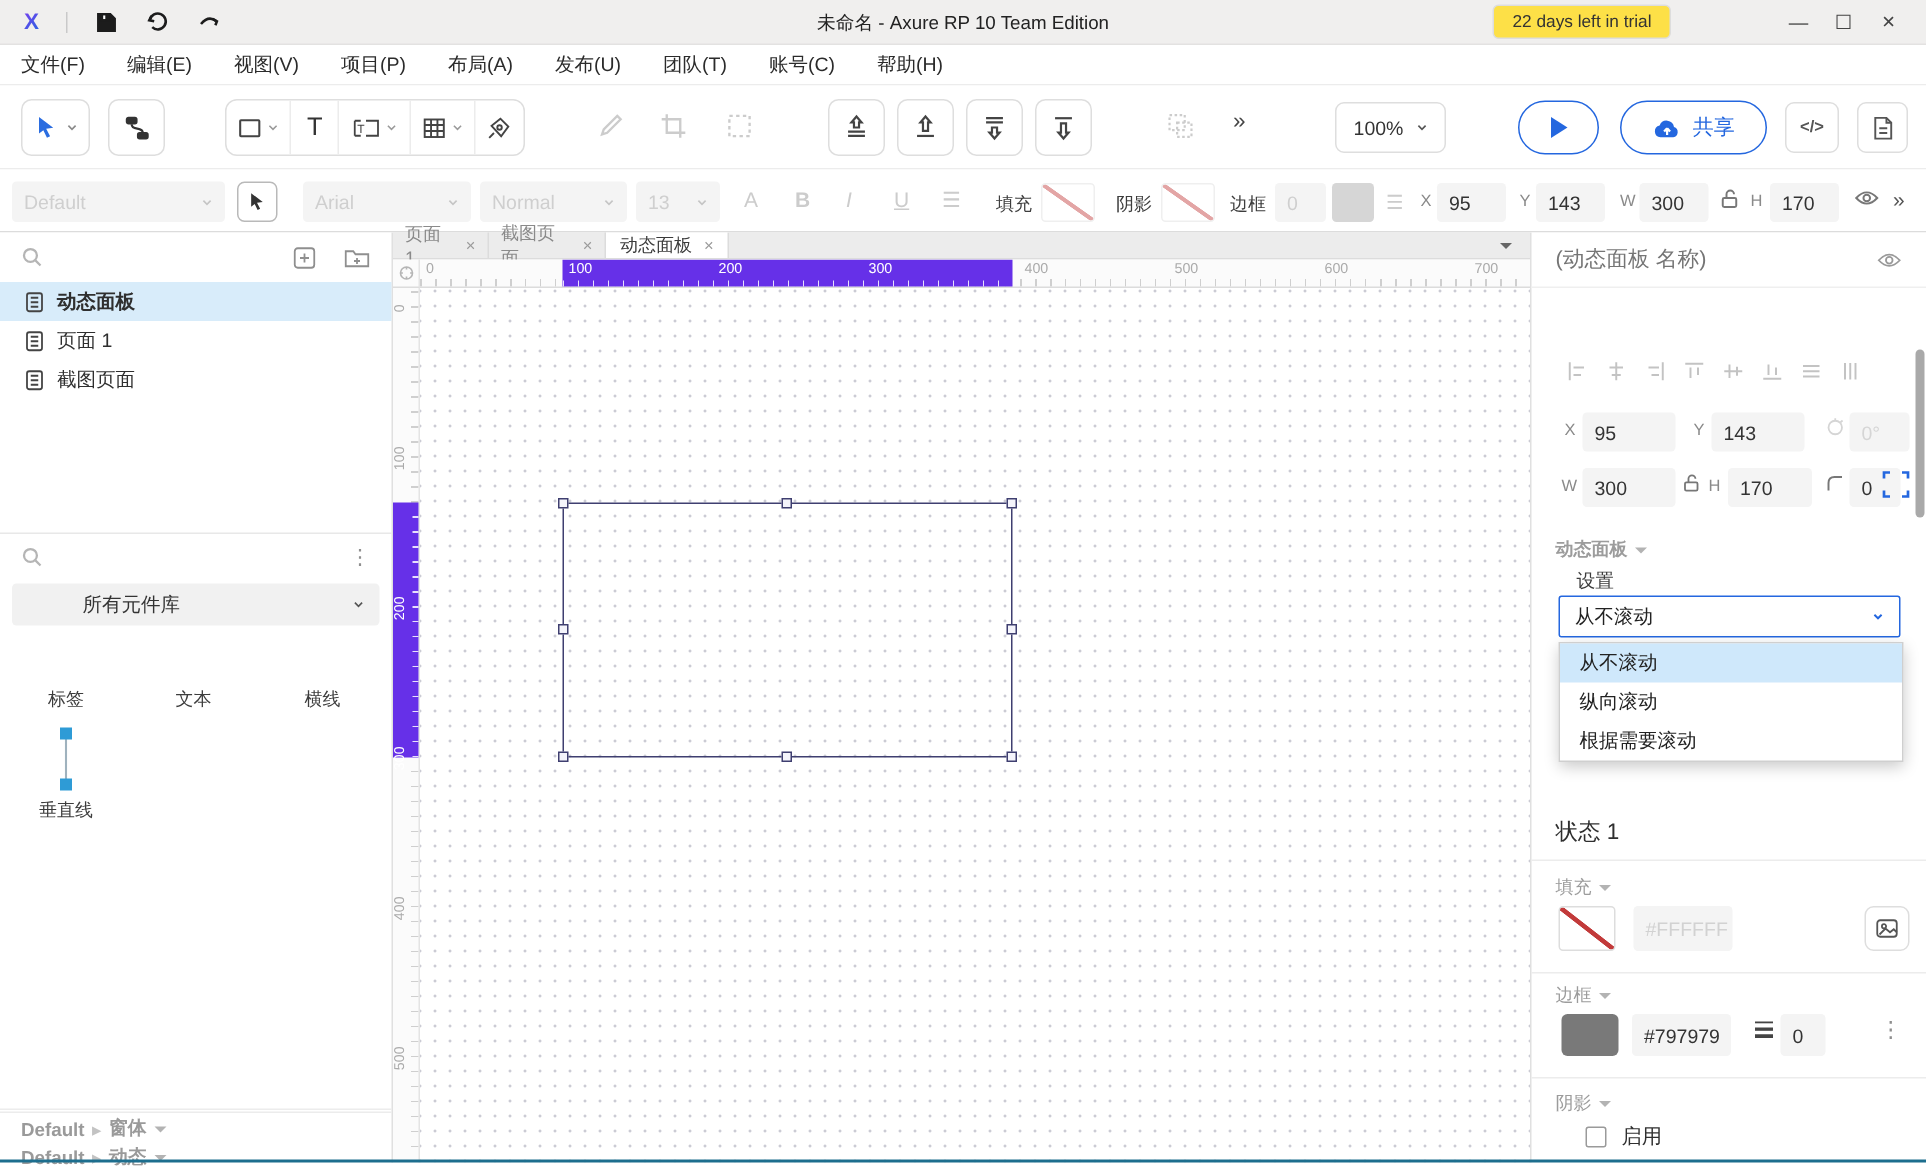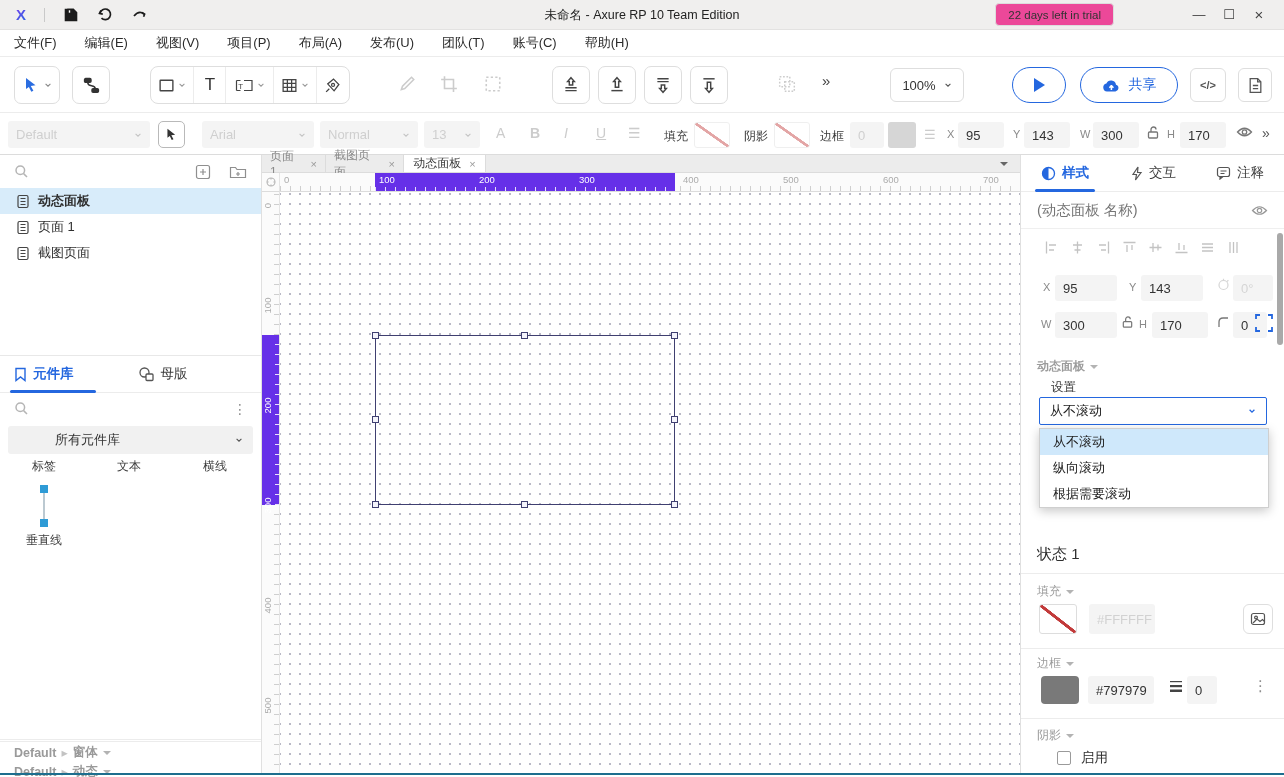--- a/index.html
+++ b/index.html
@@ -10,21 +10,21 @@
   .flex { display:flex; align-items:center; }
   svg { display:block; }
 
   
   #titlebar { top:0; left:0; width:100%; height:30px; background:#f0efee; border-bottom:1px solid #e3e2e1; }
   .tb-icon { width:16px; height:16px; color:#333; }
   #logo-x { font-weight:bold; font-size:15px; background:linear-gradient(135deg,#7b3df0,#2467df);
             -webkit-background-clip:text; background-clip:text; color:transparent; }
   .tb-divider { width:1px; height:14px; background:#c9c9c9; }
   #title-text { left:0; right:0; top:0; height:30px; justify-content:center; font-size:12.5px; color:#222; pointer-events:none; }
-  #trial-badge { right:170px; top:3px; height:23px; padding:0 12px; background:#ec4899; border:1px solid #ddd;
+  #trial-badge { right:170px; top:3px; height:23px; padding:0 12px; background:#fde047; border:1px solid #ddd;
                  border-radius:4px; font-size:11.5px; color:#333; }
   .win-btn { width:30px; height:29px; justify-content:center; font-size:13px; color:#444; }
 
   
   #menubar { top:30px; left:0; width:100%; height:27px; background:#fff; border-bottom:1px solid #ececec; }
   .menu-item { padding:0 14px; height:27px; display:flex; align-items:center; font-size:13px; color:#2b2b2b; }
 
   
   #toolbar { top:57px; left:0; width:100%; height:56px; background:#fff; border-bottom:1px solid #ececec; }
   #stylebar { top:113px; left:0; width:100%; height:42px; background:#fff; border-bottom:1px solid #dcdcdc; }
@@ -395,36 +395,20 @@
     </div>
     <div class="page-row">
       <svg width="14" height="15" viewBox="0 0 14 15" fill="none" stroke="#444" stroke-width="1.2">
           <rect x="2" y="1.5" width="10" height="12" rx="1.5"></rect>
           <path d="M4.5 4.5 h5 M4.5 7.5 h5 M4.5 10.5 h5"></path>
         </svg>
       <span>截图页面</span>
     </div>
 
     <div class="abs" style="left:0; right:0; top:200px; border-top:1px solid #e8e8e8;">
-      <div class="panel-tabs">
-        <div class="ptab active" style="margin-left:14px;">
-          <svg width="13" height="15" viewBox="0 0 13 15" fill="none" stroke="#2467df" stroke-width="1.4">
-              <path d="M2 1.5 h9 v12 l-4.5 -3.5 L2 13.5 Z"></path>
-            </svg>
-          <span>元件库</span>
-        </div>
-        <div class="ptab idle" style="margin-left:64px;">
-          <svg width="17" height="16" viewBox="0 0 17 16" fill="none" stroke="#555" stroke-width="1.3">
-              <circle cx="6.5" cy="6.5" r="4.5"></circle>
-              <rect x="8" y="8" width="7" height="6.5" rx="1" fill="#fff"></rect>
-            </svg>
-          <span>母版</span>
-        </div>
-        <div class="tab-underline" style="left:10px; width:86px;"></div>
-      </div>
       <div class="flex" style="height:31px; padding:0 14px; justify-content:space-between;">
         <svg class="search-ico" width="15" height="15" viewBox="0 0 15 15" fill="none" stroke="currentColor" stroke-width="1.5">
             <circle cx="6.3" cy="6.3" r="4.3"></circle>
             <path d="M9.6 9.6 L13 13"></path>
           </svg>
         <span style="color:#8f8f8f; font-size:14px; letter-spacing:0;">⋮</span>
       </div>
       <div class="lib-select" style="margin:2px 8px 0 8px;padding-left:47px;">
         <span>所有元件库</span>
         <svg class="chev" viewBox="0 0 10 10" fill="none" stroke="#555" stroke-width="1.4">
@@ -527,44 +511,20 @@
       <span class="handle" style="right:-4px; top:-4px;"></span>
       <span class="handle" style="left:-4px; top:50%; margin-top:-4px;"></span>
       <span class="handle" style="right:-4px; top:50%; margin-top:-4px;"></span>
       <span class="handle" style="left:-4px; bottom:-4px;"></span>
       <span class="handle" style="left:50%; margin-left:-4px; bottom:-4px;"></span>
       <span class="handle" style="right:-4px; bottom:-4px;"></span>
     </div>
   </div>
 
   <div id="right-panel" class="abs">
-    <div class="panel-tabs">
-      <div class="ptab active" style="margin-left:20px;">
-        <svg width="15" height="15" viewBox="0 0 15 15">
-            <circle cx="7.5" cy="7.5" r="6" fill="none" stroke="#2467df" stroke-width="1.3"></circle>
-            <path d="M7.5 1.5 a6 6 0 0 0 0 12 Z" fill="#2467df"></path>
-          </svg>
-        <span>样式</span>
-      </div>
-      <div class="ptab idle" style="margin-left:42px;">
-        <svg width="12" height="15" viewBox="0 0 12 15" fill="none" stroke="#555" stroke-width="1.2">
-            <path d="M7 1 L2 8.5 H5.5 L4.5 14 L10 6.5 H6.5 Z"></path>
-          </svg>
-        <span>交互</span>
-      </div>
-      <div class="ptab idle" style="margin-left:40px;">
-        <svg width="15" height="14" viewBox="0 0 15 14" fill="none" stroke="#555" stroke-width="1.2">
-            <rect x="1.5" y="1.5" width="12" height="9" rx="2"></rect>
-            <path d="M4 13 V10.5 h3 Z" fill="#555"></path>
-            <path d="M4.5 5 h6 M4.5 7.5 h4"></path>
-          </svg>
-        <span>注释</span>
-      </div>
-      <div class="tab-underline" style="left:14px; width:60px;"></div>
-    </div>
 
     <div class="flex" style="height:37px; border-bottom:1px solid #efefef; padding:0 16px; justify-content:space-between;">
       <input style="border: none; outline: none; font-size: 14.5px; color: rgb(51, 51, 51); width: 200px; font-family: inherit; background: transparent;" placeholder="(动态面板 名称)">
       <svg width="17" height="13" viewBox="0 0 17 13" fill="none" stroke="#999" stroke-width="1.2">
           <path d="M1.5 6.5 Q8.5 -1 15.5 6.5 Q8.5 14 1.5 6.5 Z"></path>
           <circle cx="8.5" cy="6.5" r="2.2"></circle>
         </svg>
     </div>
 
     <div id="scrollbar-thumb" class="abs"></div>

